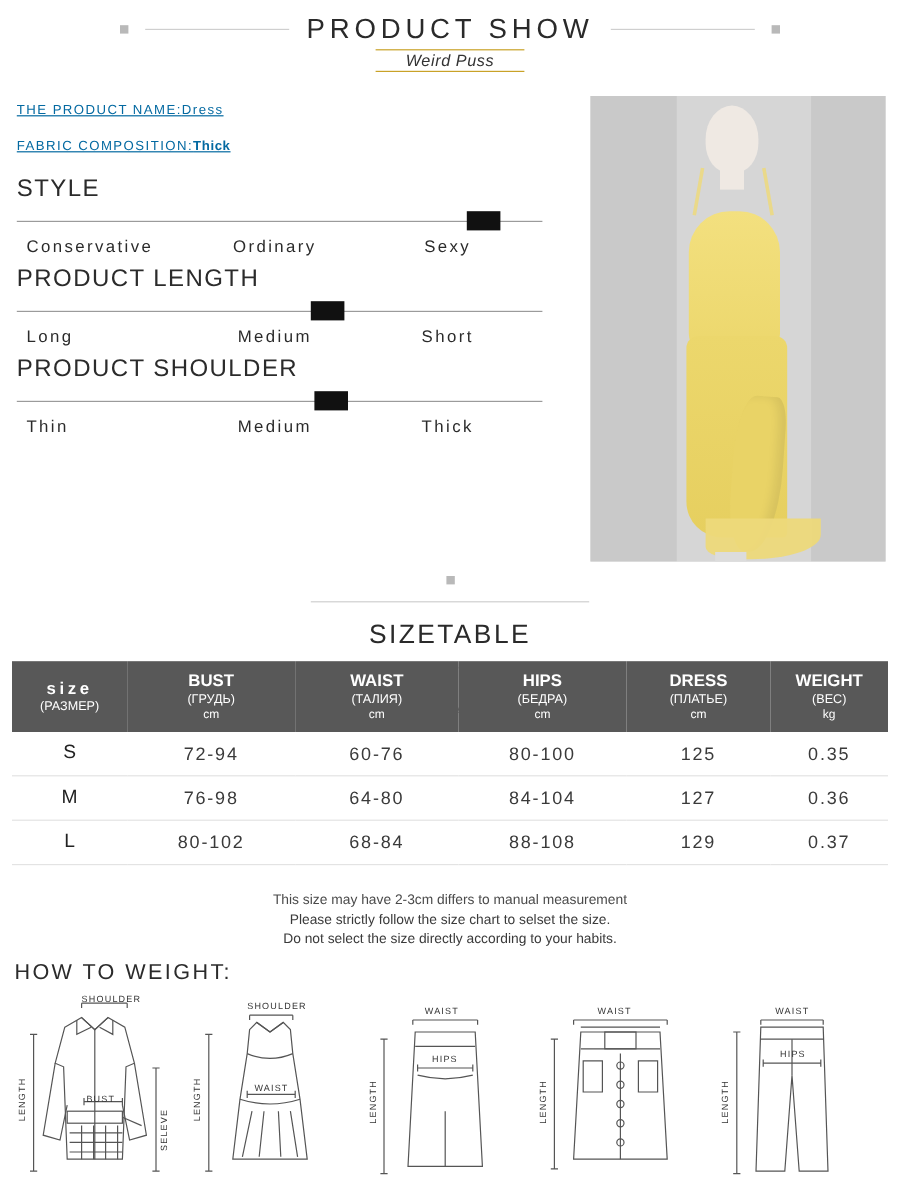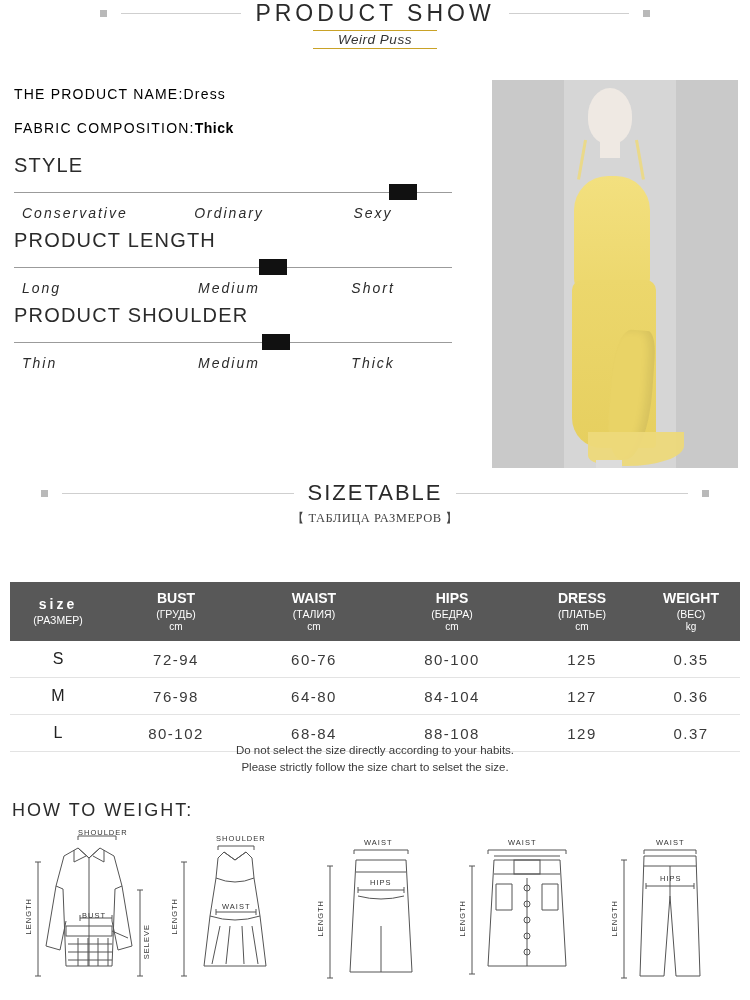--- a/index.html
+++ b/index.html
@@ -20,21 +20,21 @@
   
   .header {
     position: relative;
     height: 68px;
   }
   .title-row {
     display: flex;
     align-items: center;
     justify-content: center;
     gap: 14px;
-    padding-top: 0;
+    padding-top: 11px;
   }
   .title-main {
     font-size: 23px;
     letter-spacing: 4px;
     color: #2a2a2a;
     font-weight: 500;
   }
   .sq-dot {
     width: 7px; height: 7px;
     background: #b9b9b9;
@@ -59,24 +59,25 @@
   }
 
   
   .spec {
     position: absolute;
     top: 86px;
     left: 14px;
     width: 450px;
   }
   .spec-line {
-    font-size: 14px;
+    font-size: 11px;
     letter-spacing: 1.2px;
-    color: #000000;
+    color: #0369a1;
     margin-bottom: 18px;
+    text-decoration: underline;
   }
   .spec-line .val-bold {
     font-weight: bold;
     letter-spacing: 0.5px;
   }
   .colors-row {
     display: flex;
     align-items: center;
     margin-bottom: 14px;
   }
@@ -115,21 +116,20 @@
     background: #111;
   }
   .scale-labels {
     display: flex;
     justify-content: space-between;
     width: 430px;
     font-size: 14px;
     letter-spacing: 2px;
     color: #2b2b2b;
     margin-top: 2px;
-    font-style: italic;
   }
   .scale-labels span:nth-child(1) { width: 33%; text-align: left; padding-left: 8px;}
   .scale-labels span:nth-child(2) { width: 34%; text-align: center; }
   .scale-labels span:nth-child(3) { width: 33%; text-align: center; }
 
   
   .photo {
     position: absolute;
     top: 80px;
     left: 492px;
@@ -190,42 +190,42 @@
   }
 
   
   .sizetable-head {
     position: absolute;
     top: 480px;
     left: 0; right: 0;
     text-align: center;
   }
   .st-title-row {
-    display: flex; align-items: center; justify-content: center; gap: 14px;
+    display: flex; align-items: center; justify-content: center; gap: 14px; flex-direction: column;
   }
   .st-title {
     font-size: 22px;
     letter-spacing: 2px;
     color: #2a2a2a;
   }
   .st-sub {
     font-size: 12.5px;
     color: #444;
     margin-top: 4px;
     letter-spacing: 0.5px;
     font-family: Liberation Serif, serif;
   }
   .rule-left, .rule-right {
     width: 232px; height: 1px; background: #cfcfcf;
   }
 
   
   table.sizes {
     position: absolute;
-    top: 582px;
+    top: 551px;
     left: 10px;
     width: 730px;
     border-collapse: collapse;
     font-size: 14px;
   }
   table.sizes thead th {
     background: #585858;
     color: #fff;
     font-weight: bold;
     padding: 8px 2px;
@@ -278,21 +278,21 @@
     letter-spacing: 2px;
     color: #2b2b2b;
   }
   .figures {
     position: absolute;
     top: 826px;
     left: 6px;
     width: 740px;
     height: 168px;
     display: flex;
-    justify-content: flex-end;
+    justify-content: flex-start;
   }
   .fig {
     position: relative;
     width: 146px;
     height: 168px;
   }
   .fig svg { display: block; }
   .flab {
     position: absolute;
     font-size: 7.5px;
@@ -455,22 +455,23 @@
         <td>80-102</td>
         <td>68-84</td>
         <td>88-108</td>
         <td>129</td>
         <td>0.37</td>
       </tr>
     </tbody>
   </table>
 
   <div class="notes">
+    <div class="n1">This size may have 2-3cm differs to manual measurement</div>
+    <div>Please strictly follow the size chart to selset the size.</div>
     <div>Do not select the size directly according to your habits.</div>
-    <div>Please strictly follow the size chart to selset the size.</div>
   </div>
 
   <div class="howto-title">HOW TO WEIGHT:</div>
 
   <div class="figures">
 
     <div class="fig">
       <svg width="146" height="168" viewBox="0 0 146 168" fill="none" stroke="#555" stroke-width="1">
         <path d="M48 30 L62 22 L73 32 L84 22 L98 30 L106 60 L99 63 L96 140 L50 140 L47 63 L40 60 Z"></path>
         <path d="M62 22 L73 32 L84 22"></path>

